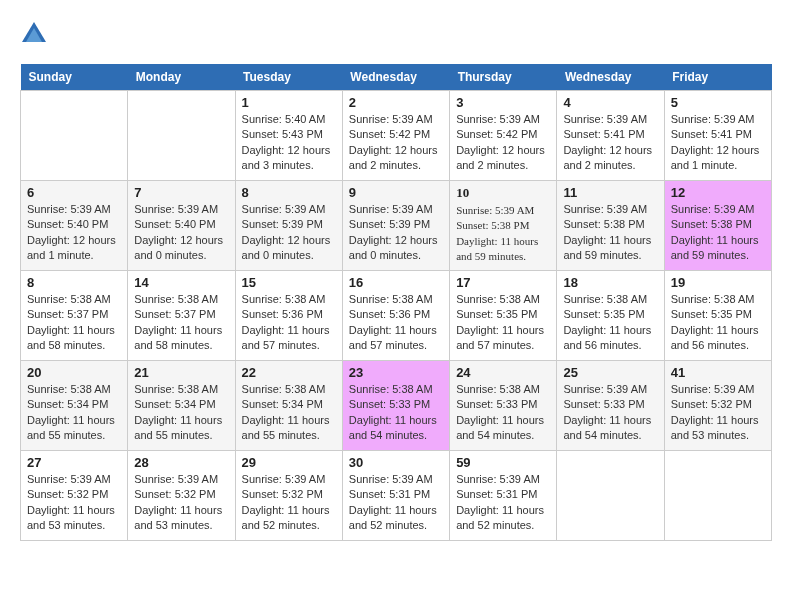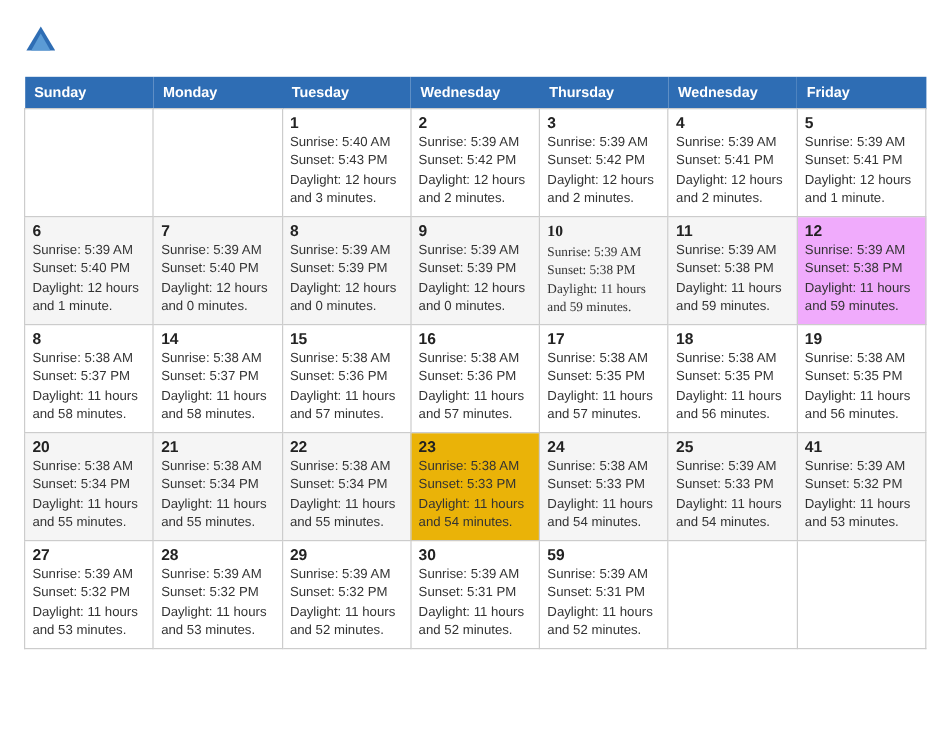--- a/index.html
+++ b/index.html
@@ -216,21 +216,21 @@
           <div class="day-info">Sunrise: 5:38 AM<br>Sunset: 5:34 PM<br>Daylight: 11 hours and 55 minutes.</div>
         </td>
         <td style="background: rgb(245, 245, 245);">
           <span class="day-num">21</span>
           <div class="day-info">Sunrise: 5:38 AM<br>Sunset: 5:34 PM<br>Daylight: 11 hours and 55 minutes.</div>
         </td>
         <td style="background: rgb(245, 245, 245);">
           <span class="day-num">22</span>
           <div class="day-info">Sunrise: 5:38 AM<br>Sunset: 5:34 PM<br>Daylight: 11 hours and 55 minutes.</div>
         </td>
-        <td style="background: #eab308;">
+        <td style="background: #f0abfc;">
           <span class="day-num">23</span>
           <div class="day-info">Sunrise: 5:38 AM<br>Sunset: 5:33 PM<br>Daylight: 11 hours and 54 minutes.</div>
         </td>
         <td style="background: rgb(245, 245, 245);">
           <span class="day-num">24</span>
           <div class="day-info">Sunrise: 5:38 AM<br>Sunset: 5:33 PM<br>Daylight: 11 hours and 54 minutes.</div>
         </td>
         <td style="background: rgb(245, 245, 245);">
           <span class="day-num">25</span>
           <div class="day-info">Sunrise: 5:39 AM<br>Sunset: 5:33 PM<br>Daylight: 11 hours and 54 minutes.</div>

